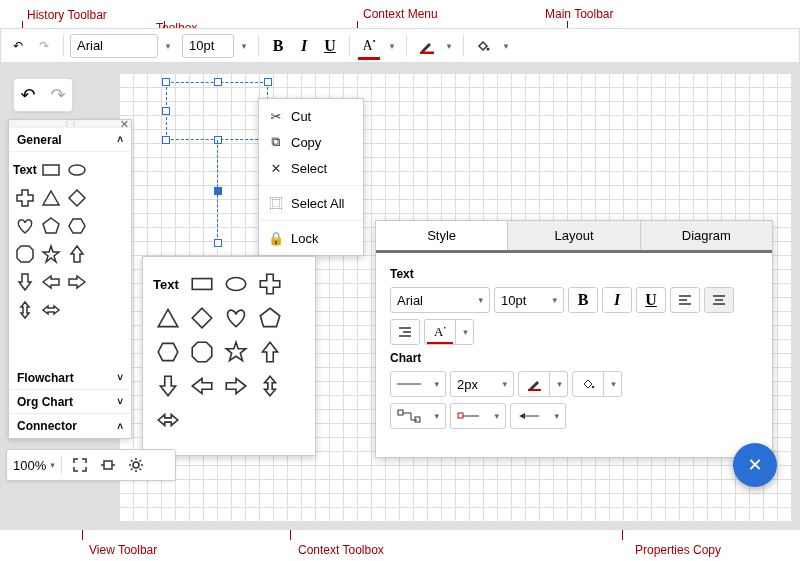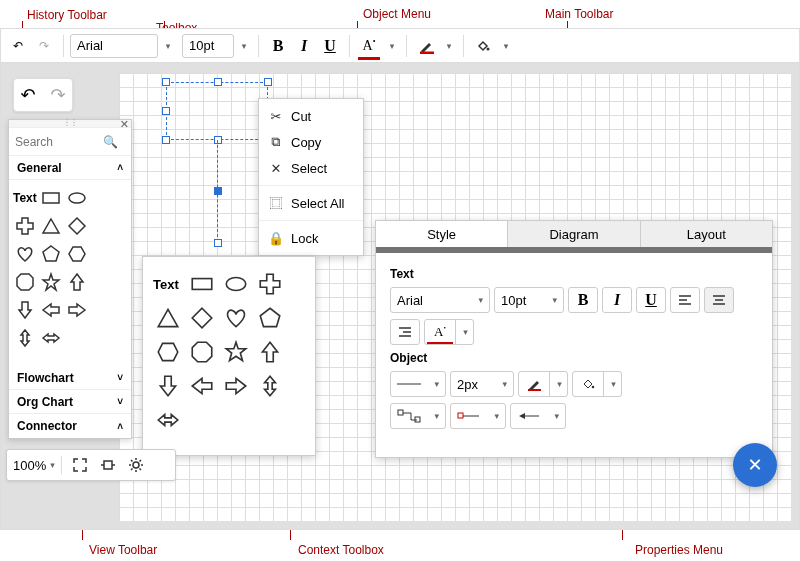--- a/index.html
+++ b/index.html
@@ -49,21 +49,21 @@
 .connline { position: absolute; left: 216px; top: 111px; width: 1px; height: 102px; border-left: 1.5px dashed #2a6fd4; }
 .connend { position: absolute; width: 8px; height: 8px; background: #fff; border: 1px solid #2a6fd4; }
 .connmid { position: absolute; width: 8px; height: 8px; background: #2a6fd4; }
 
 .ctxmenu { position: absolute; left: 257px; top: 69px; width: 106px; background: #fff; border: 1px solid #ccc; box-shadow: 0 2px 8px rgba(0,0,0,.2); padding: 4px 0; }
 .ctxmenu .mi { height: 26px; display: flex; align-items: center; padding: 0 10px; gap: 8px; font-size: 13px; cursor: pointer; }
 .ctxmenu hr { border: 0; border-top: 1px solid #eee; margin: 4px 0; }
 .ctxmenu .micon { width: 14px; display: flex; justify-content: center; color: #333; }
 
 .props { position: absolute; left: 374px; top: 191px; width: 398px; height: 238px; background: #fff; border: 1px solid #ccc; box-shadow: 0 2px 8px rgba(0,0,0,.2); display: flex; flex-direction: column; }
-.props-tabs { display: flex; height: 32px; border-bottom: 6px solid #737373; }
+.props-tabs { display: flex; height: 32px; border-bottom: 3px solid #737373; }
 .ptab { flex: 1; display: flex; align-items: center; justify-content: center; font-size: 13px; background: #eee; border-right: 1px solid #ccc; cursor: pointer; }
 .ptab:last-child { border-right: 0; }
 .ptab.act { background: #fff; }
 .props-body { padding: 10px 14px; overflow: hidden; }
 .plabel { font-weight: bold; font-size: 12px; margin-bottom: 6px; margin-top: 4px; }
 .prow { display: flex; gap: 4px; margin-bottom: 6px; align-items: center; flex-wrap: wrap; }
 .pcomb { height: 26px; border: 1px solid #ccc; border-radius: 3px; display: flex; align-items: center; padding: 0 6px; font-size: 13px; background: #fff; }
 .pbtn { width: 30px; height: 26px; border: 1px solid #ccc; border-radius: 3px; display: flex; align-items: center; justify-content: center; cursor: pointer; font-size: 14px; }
 .pbtngrp { display: flex; border: 1px solid #ccc; border-radius: 3px; overflow: hidden; }
 .pbtngrp .inner { width: 30px; height: 24px; display: flex; align-items: center; justify-content: center; }
@@ -84,37 +84,37 @@
 
 <div class="annot" style="left:27px; top:8px;">History Toolbar</div>
 <div class="annot-line" style="left:22px; top:21px; width:1px; height:30px;"></div>
 <div class="annot-dot" style="left:20px; top:49px;"></div>
 
 <div class="annot" style="left:156px; top:7px;margin-top:14px;">Toolbox</div>
 <div class="annot-line" style="left:164px; top:21px; width:1px; height:98px;"></div>
 <div class="annot-line" style="left:110px; top:118px; width:54px; height:1px;"></div>
 <div class="annot-dot" style="left:108px; top:116px;"></div>
 
-<div class="annot" style="left:363px; top:7px;">Object Menu</div>
+<div class="annot" style="left:363px; top:7px;">Context Menu</div>
 <div class="annot-line" style="left:357px; top:21px; width:1px; height:64px;"></div>
 <div class="annot-dot" style="left:355px; top:83px;"></div>
 
 <div class="annot" style="left:545px; top:7px;">Main Toolbar</div>
 <div class="annot-line" style="left:567px; top:21px; width:1px; height:24px;"></div>
 <div class="annot-dot" style="left:565px; top:43px;"></div>
 
 <div class="annot" style="left:89px; top:543px;">View Toolbar</div>
 <div class="annot-line" style="left:82px; top:490px; width:1px; height:50px;"></div>
 <div class="annot-dot" style="left:80px; top:488px;"></div>
 
 <div class="annot" style="left:298px; top:543px;">Context Toolbox</div>
 <div class="annot-line" style="left:290px; top:460px; width:1px; height:80px;"></div>
 <div class="annot-dot" style="left:288px; top:458px;"></div>
 
-<div class="annot" style="left:635px; top:543px;">Properties Menu</div>
+<div class="annot" style="left:635px; top:543px;">Properties Copy</div>
 <div class="annot-line" style="left:622px; top:442px; width:1px; height:98px;"></div>
 <div class="annot-dot" style="left:620px; top:440px;"></div>
 
 <div class="app">
 
   <div class="main-tb">
     <div class="tb-btn">↶</div>
     <div class="tb-btn" style="opacity:.35;">↷</div>
     <div class="divider"></div>
     <div class="ff">
@@ -213,24 +213,20 @@
 
   <div class="hist-tb">
     <div class="tb-btn" style="font-size:18px;">↶</div>
     <div class="tb-btn" style="font-size:18px;opacity:.35;">↷</div>
   </div>
 
   <div class="toolbox">
     <div class="toolbox-drag">
         <span class="tb-close">✕</span>
       </div>
-    <div class="tb-search">
-      <input placeholder="Search" style="">
-      <span class="mag">🔍</span>
-    </div>
     <div class="tb-section">
         <span>General</span>
         <span class="car">˄</span>
       </div>
     <div class="tb-shapes">
       <div class="tb-row">
         <span style="font-weight:bold;font-size:12px;">Text</span>
         <div class="shp">
             <svg viewBox="0 0 20 20">
               <rect x="2" y="5" width="16" height="10" stroke="#333" fill="none" stroke-width="1.5"></rect>
@@ -427,22 +423,22 @@
           <svg viewBox="0 0 24 24">
             <path d="M3 12 L9 7 L9 10 L15 10 L15 7 L21 12 L15 17 L15 14 L9 14 L9 17 Z" stroke="#333" fill="none" stroke-width="1.5"></path>
           </svg>
         </div>
     </div>
   </div>
 
   <div class="props">
     <div class="props-tabs">
       <div class="ptab act">Style</div>
+      <div class="ptab">Layout</div>
       <div class="ptab">Diagram</div>
-      <div class="ptab">Layout</div>
     </div>
     <div class="props-body">
       <div class="plabel">Text</div>
       <div class="prow">
         <div class="pcomb" style="width:100px;">
             <span>Arial</span>
             <span class="caret" style="margin-left:auto;">▾</span>
           </div>
         <div class="pcomb" style="width:70px;">
             <span>10pt</span>
@@ -485,21 +481,21 @@
               <span style="font-size:13px;">A</span>
               <span style="font-size:7px;position:relative;top:-4px;">•</span>
               <div class="ul"></div>
             </div>
           <div class="inner" style="width:18px;border-left:1px solid #ccc;">
               <span class="caret">▾</span>
             </div>
         </div>
       </div>
 
-      <div class="plabel">Object</div>
+      <div class="plabel">Chart</div>
       <div class="prow">
         <div class="pcomb" style="width:56px;">
             <svg width="24" height="8">
               <line x1="0" y1="4" x2="24" y2="4" stroke="#333"></line>
             </svg>
             <span class="caret" style="margin-left:auto;">▾</span>
           </div>
         <div class="pcomb" style="width:64px;">
             <span>2px</span>
             <span class="caret" style="margin-left:auto;">▾</span>

